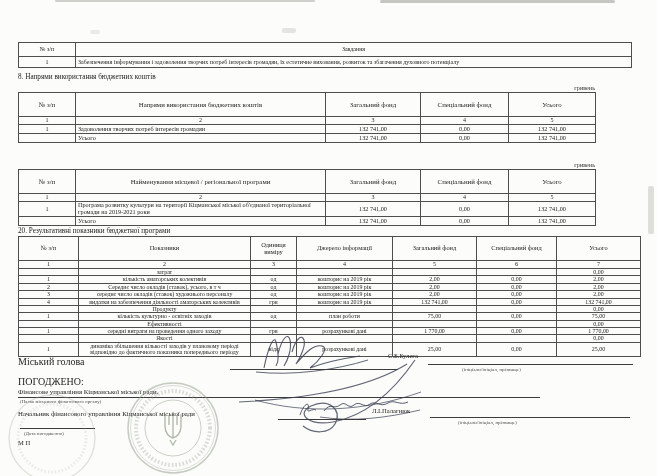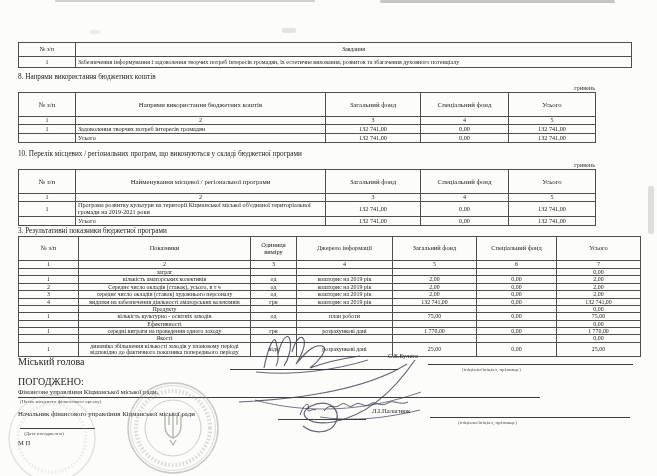--- a/index.html
+++ b/index.html
@@ -101,21 +101,20 @@
     <tr class="tot b">
       <td></td>
       <td class="left">Усього</td>
       <td>132 741,00</td>
       <td>0,00</td>
       <td>132 741,00</td>
     </tr>
   </tbody>
     </table>
 
-  <div class="t title" style="left:18px;top:150px">10. Перелік місцевих / регіональних програм, що виконуються у складі бюджетної програми</div>
   <div class="t cur" style="left:495px;top:161px">гривень</div>
   <table class="t10">
     <colgroup>
         <col style="width:57px">
         <col style="width:250px">
         <col style="width:95px">
         <col style="width:88px">
         <col style="width:87px">
       </colgroup>
     <tbody>
@@ -143,21 +142,21 @@
     <tr class="tot b">
       <td></td>
       <td class="left">Усього</td>
       <td>132 741,00</td>
       <td>0,00</td>
       <td>132 741,00</td>
     </tr>
   </tbody>
     </table>
 
-  <div class="t title" style="left:18px;top:227px">3. Результативні показники бюджетної програми</div>
+  <div class="t title" style="left:18px;top:227px">20. Результативні показники бюджетної програми</div>
   <table class="t11">
     <colgroup>
         <col style="width:60px">
         <col style="width:172px">
         <col style="width:46px">
         <col style="width:96px">
         <col style="width:84px">
         <col style="width:80px">
         <col style="width:84px">
       </colgroup>

